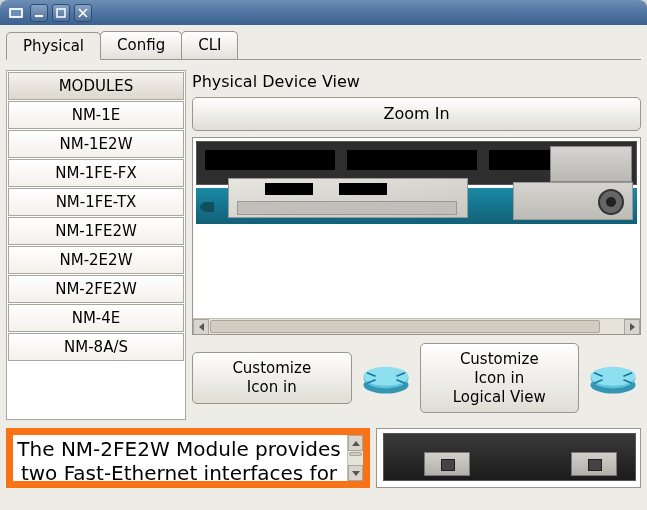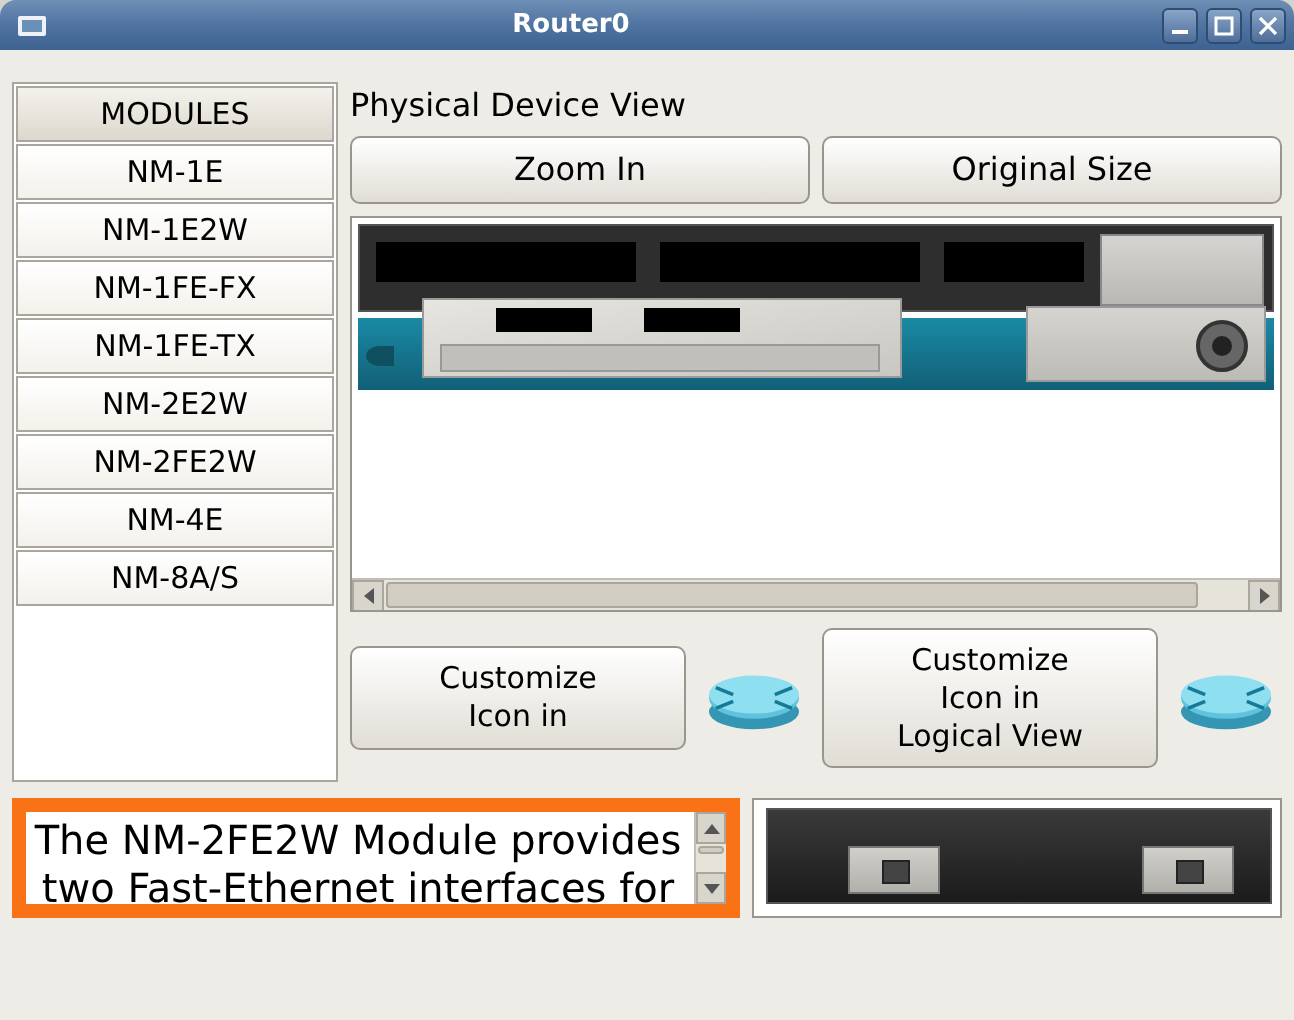--- a/index.html
+++ b/index.html
@@ -69,21 +69,21 @@
     border-bottom: 1px solid #eeece6;
   }
 
   
   .main {
     display: flex;
     gap: 6px;
     padding-top: 10px;
   }
   .left {
-    width: 163px;
+    width: 180px;
     display: flex; flex-direction: column;
   }
   .right {
     flex: 1;
     display: flex; flex-direction: column;
   }
 
   
   .module-scroll {
     border: 1px solid #aaa69d;
@@ -254,21 +254,20 @@
 <body>
 
 <div class="titlebar">
   <span class="wm-icon">
     <svg viewBox="0 0 16 16">
         <rect width="16" height="16" fill="#fff" opacity="0"></rect>
         <rect x="1" y="3" width="14" height="10" rx="1" fill="#fff" opacity="0.9"></rect>
         <rect x="3" y="5" width="10" height="6" fill="#6a90b9"></rect>
       </svg>
   </span>
-  <span class="title-text">Router0</span>
   <div class="wm-buttons">
     <div class="wm-btn">
       <svg viewBox="0 0 10 10">
           <rect x="1" y="7" width="8" height="2" fill="#fff"></rect>
         </svg>
     </div>
     <div class="wm-btn">
       <svg viewBox="0 0 10 10">
           <rect x="1" y="1" width="8" height="8" fill="none" stroke="#fff" stroke-width="1.5"></rect>
         </svg>
@@ -277,43 +276,48 @@
       <svg viewBox="0 0 10 10">
           <line x1="1" y1="1" x2="9" y2="9" stroke="#fff" stroke-width="1.6"></line>
           <line x1="9" y1="1" x2="1" y2="9" stroke="#fff" stroke-width="1.6"></line>
         </svg>
     </div>
   </div>
 </div>
 
 <div class="window-body">
 
+  <div class="tabs">
+    <div class="tab active"><span>Physical</span></div>
+    <div class="tab"><span>Config</span></div>
+    <div class="tab"><span>CLI</span></div>
+  </div>
 
   <div class="main">
 
     <div class="left">
       <div class="module-scroll">
         <div class="module-header">MODULES</div>
         <div class="module-item">NM-1E</div>
         <div class="module-item">NM-1E2W</div>
         <div class="module-item">NM-1FE-FX</div>
         <div class="module-item">NM-1FE-TX</div>
+        <div class="module-item">NM-1FE2W</div>
         <div class="module-item">NM-2E2W</div>
         <div class="module-item">NM-2FE2W</div>
         <div class="module-item">NM-4E</div>
         <div class="module-item">NM-8A/S</div>
       </div>
     </div>
 
     <div class="right">
       <div class="device-view-label">Physical Device View</div>
 
       <div class="zoom-row">
         <div class="btn3d">Zoom In</div>
-        <div class="btn3d">Original Size</div>
       </div>
 
       <div class="device-scroll-wrap">
         <div class="device-scroll-inner">
           <div class="chassis-top">
             <span class="black-slot" style="left:8px;width:130px;"></span>
             <span class="black-slot" style="left:150px;width:130px;"></span>
             <span class="black-slot" style="left:292px;width:70px;"></span>
             <div class="port-pair">
                 <span></span>

